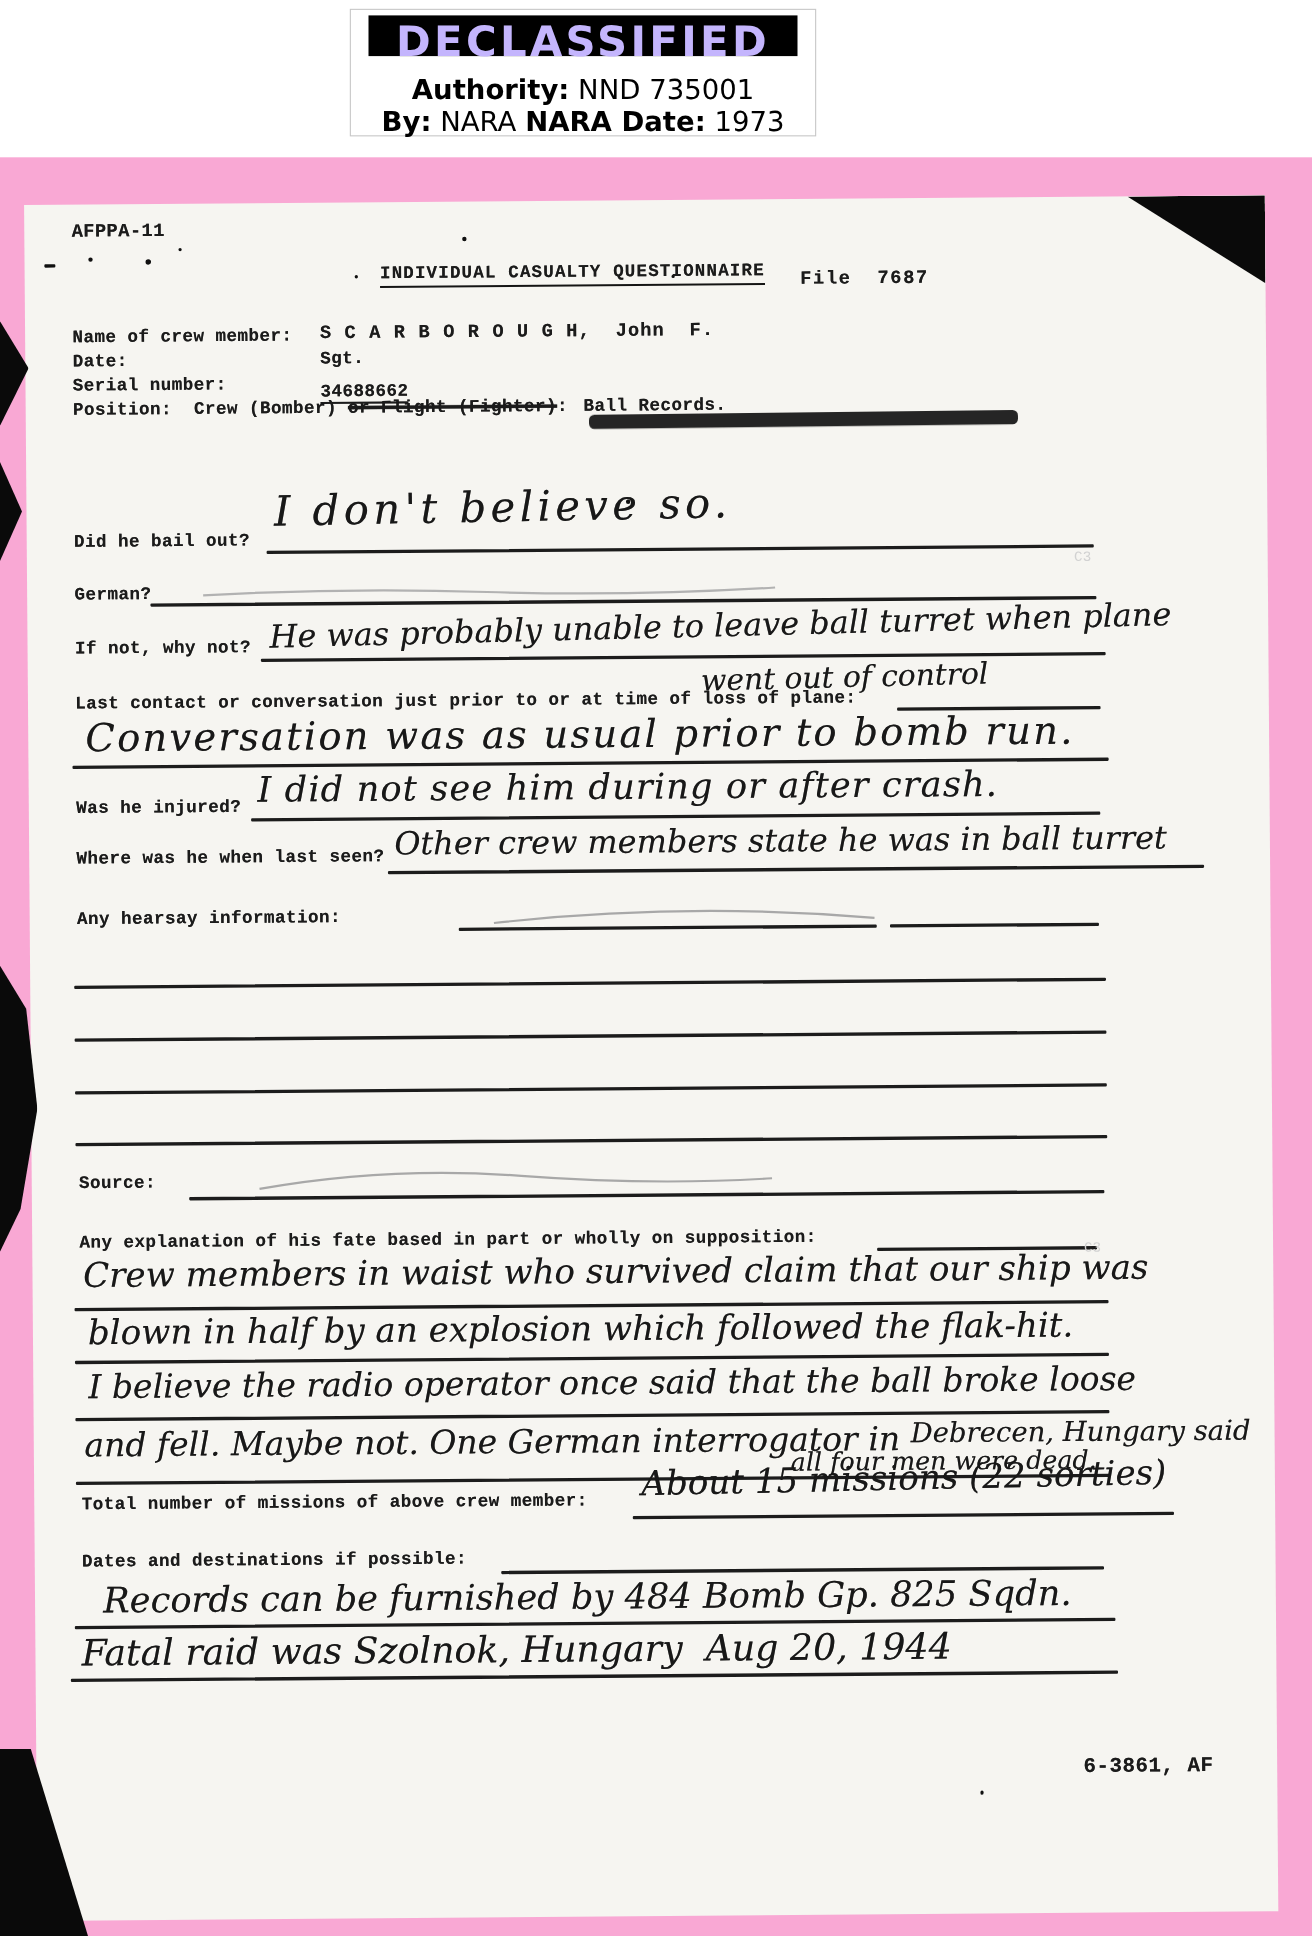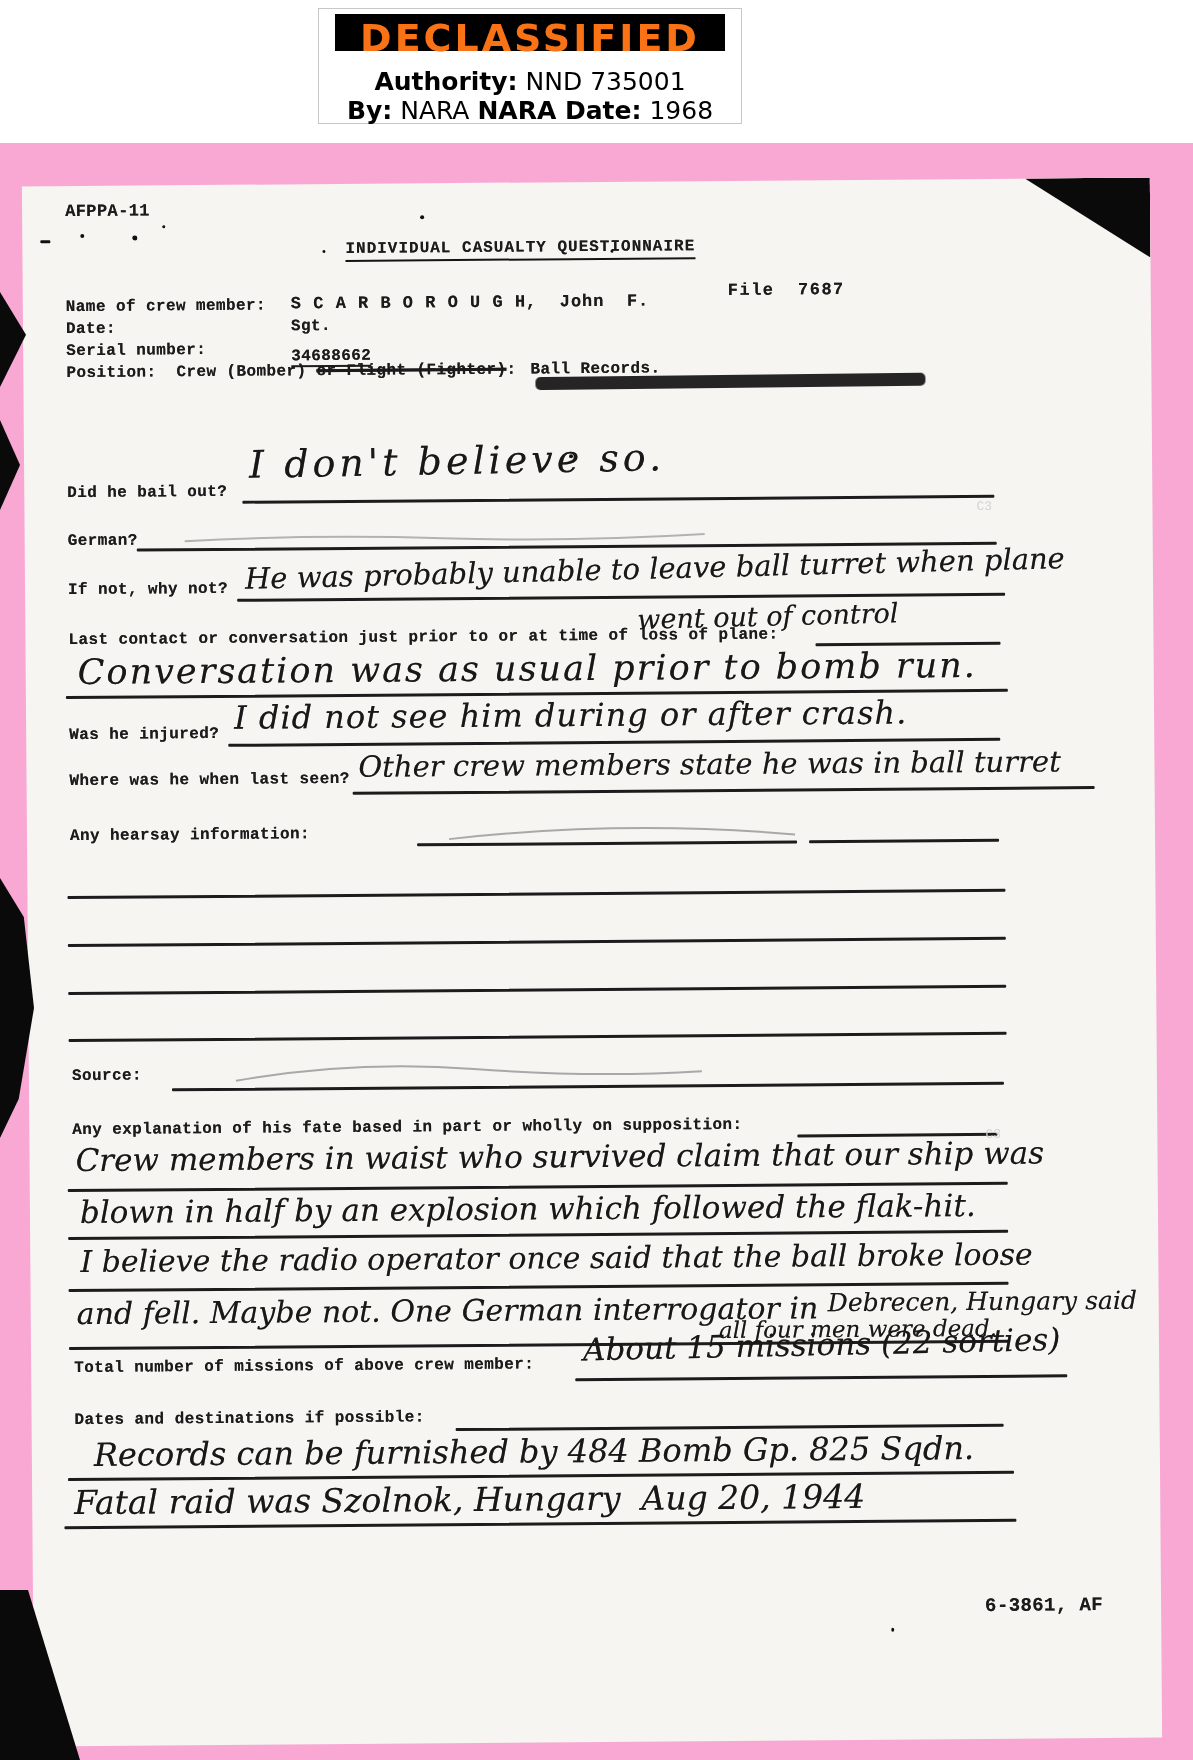--- a/index.html
+++ b/index.html
@@ -4,21 +4,21 @@
 <style>
   html,body{margin:0;padding:0;background:#ffffff;}
   .screen{position:relative;width:1193px;height:1760px;background:#ffffff;overflow:hidden;
           font-family:"Liberation Sans",sans-serif;}
 
   
   .stamp{position:absolute;left:318px;top:8px;width:424px;height:116px;background:#ffffff;
          border:1px solid #c7c7c7;box-sizing:border-box;text-align:center;
          font-family:"DejaVu Sans","Liberation Sans",sans-serif;}
   .stamp-bar{position:absolute;left:16px;right:16px;top:5px;height:37px;background:#000;
-             color:#f97316;font-weight:bold;font-size:38px;line-height:49px;letter-spacing:3px;}
+             color:#c4b5fd;font-weight:bold;font-size:38px;line-height:49px;letter-spacing:3px;}
   .stamp-line1{position:absolute;left:0;right:0;top:58px;font-size:25px;color:#000;}
   .stamp-line2{position:absolute;left:0;right:0;top:87px;font-size:25px;color:#000;}
   .b{font-weight:bold;}
 
   
   .blackfield{position:absolute;left:0;top:143px;width:1193px;height:1617px;background:#f9a8d4;}
 
   
   .paper{position:absolute;left:28px;top:39px;width:1128px;height:1560px;background:#f6f5f1;
          transform:rotate(-0.45deg);overflow:hidden;z-index:1;}
@@ -43,21 +43,21 @@
   .blob{position:absolute;background:#0a0a0a;z-index:2;}
 </style>
 </head>
 <body>
 
 <div class="screen">
 
   <div class="stamp">
     <div class="stamp-bar">DECLASSIFIED</div>
     <div class="stamp-line1"><span class="b">Authority:</span><span> NND 735001</span></div>
-    <div class="stamp-line2"><span class="b">By:</span><span> NARA  </span><span class="b">NARA Date:</span><span> 1968</span></div>
+    <div class="stamp-line2"><span class="b">By:</span><span> NARA  </span><span class="b">NARA Date:</span><span> 1973</span></div>
   </div>
 
   <div class="blackfield">
 
     <div class="blob" style="left:0;top:149px;width:26px;height:95px;clip-path:polygon(0 0,100% 45%,0 100%);"></div>
     <div class="blob" style="left:0;top:277px;width:20px;height:90px;clip-path:polygon(0 0,100% 50%,0 100%);"></div>
     <div class="blob" style="left:0;top:735px;width:34px;height:260px;clip-path:polygon(0 0,70% 15%,100% 50%,55% 85%,0 100%);"></div>
     <div class="blob" style="left:0;top:1447px;width:80px;height:170px;clip-path:polygon(0 0,35% 0,100% 100%,0 100%);"></div>
 
     <div class="paper">
@@ -68,21 +68,21 @@
       <div class="speck" style="left:140px;top:40px;width:3px;height:3px;"></div>
       <div class="speck" style="left:398px;top:32px;width:4px;height:4px;"></div>
       <div class="speck" style="left:300px;top:66px;width:3px;height:3px;"></div>
       <div class="speck" style="left:588px;top:68px;width:3px;height:3px;"></div>
       <div class="speck" style="left:545px;top:272px;width:4px;height:4px;"></div>
       <div class="speck" style="left:858px;top:1448px;width:3px;height:4px;"></div>
       <div class="speck" style="left:18px;top:54px;width:10px;height:3px;border-radius:1px;"></div>
 
       <div class="typed" style="left:43px;top:16px;font-size:17px;">AFPPA-11</div>
       <div class="typed titleu" style="left:323px;top:56px;">INDIVIDUAL CASUALTY QUESTIONNAIRE</div>
-      <div class="typed" style="left:705px;top:64px;font-size:17px;letter-spacing:1.5px;margin-top:36px;">File  7687</div>
+      <div class="typed" style="left:705px;top:64px;font-size:17px;letter-spacing:1.5px;">File  7687</div>
 
       <div class="typed" style="left:43px;top:112px;">Name of crew member:</div>
       <div class="typed" style="left:268px;top:110px;font-size:17px;letter-spacing:1px;">S C A R B O R O U G H,  John  F.</div>
       <div class="typed" style="left:43px;top:134px;">Date:</div>
       <div class="typed" style="left:268px;top:133px;">Sgt.</div>
       <div class="typed" style="left:43px;top:156px;">Serial number:</div>
       <div class="typed serialu" style="left:268px;top:163px;">34688662</div>
       <div class="typed" style="left:43px;top:178px;"><span>Position:  Crew (Bomber) </span><span class="struck">or Flight (Fighter)</span><span>:</span><span style="margin-left:14px;">Ball Records.</span></div>
       <div class="smudge"></div>
 

